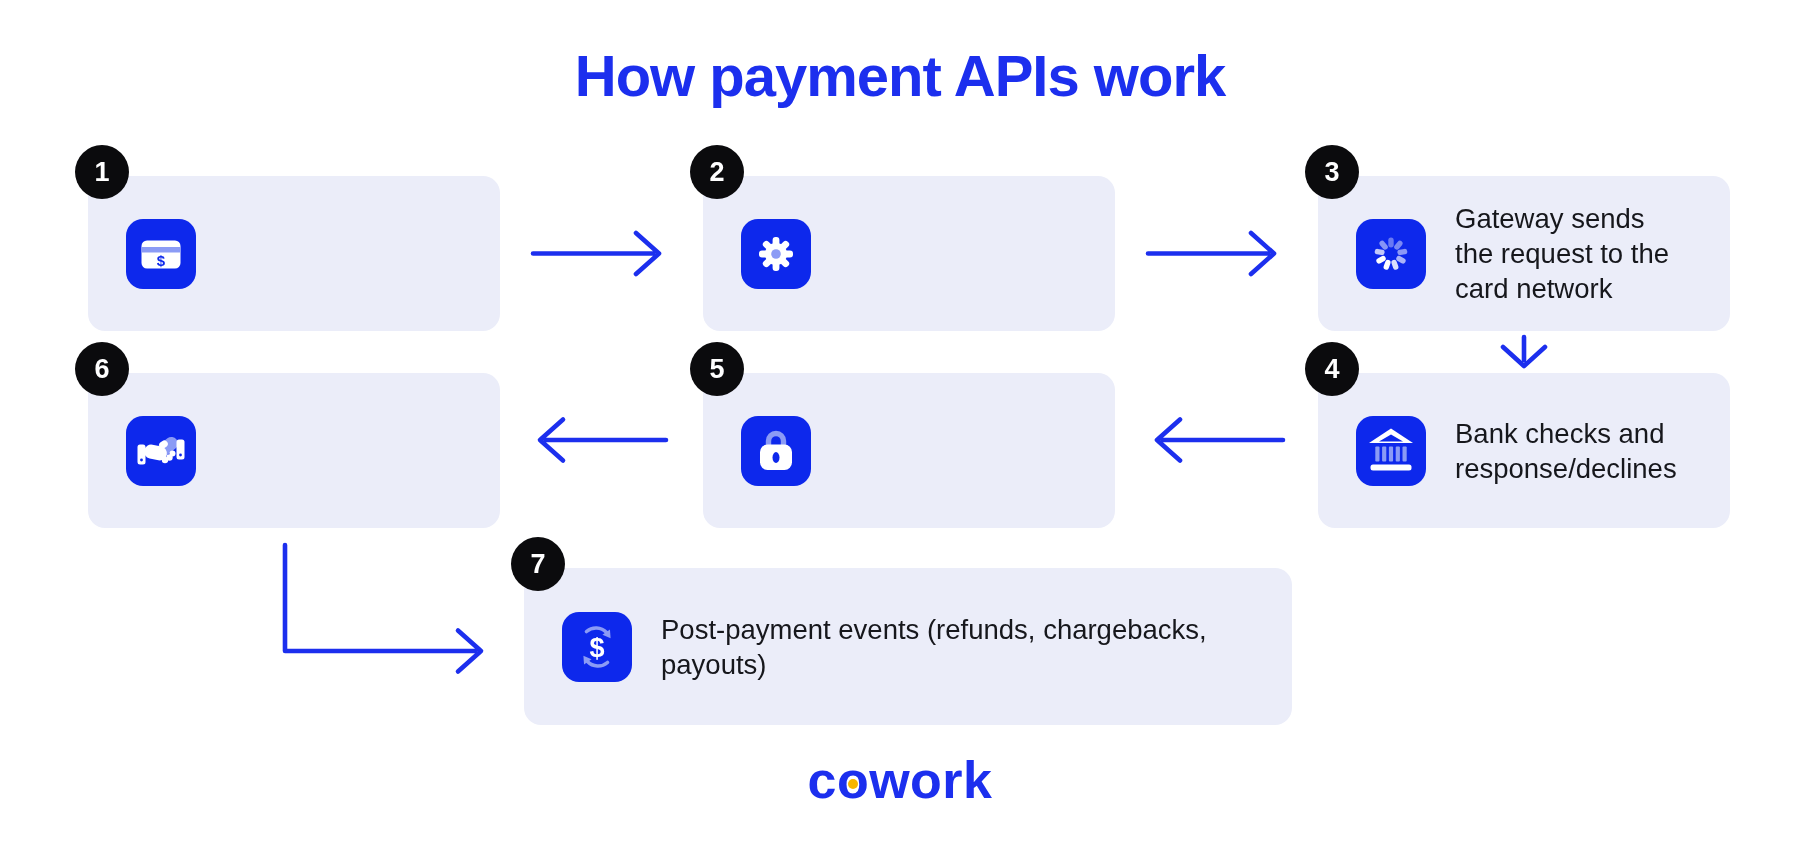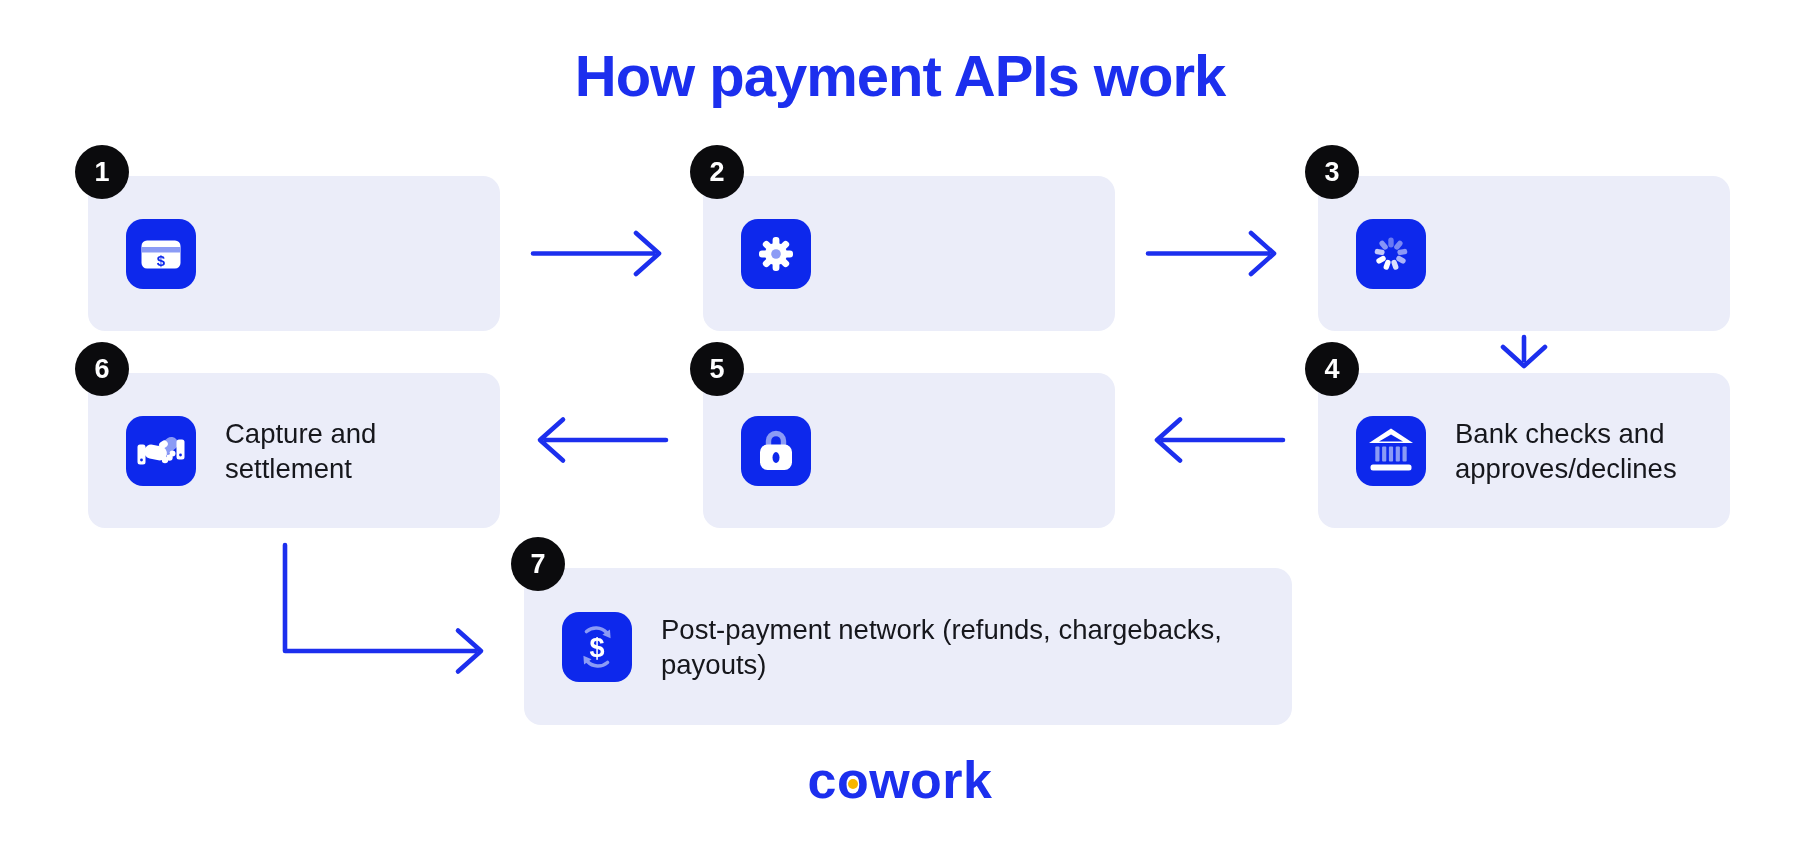--- a/index.html
+++ b/index.html
@@ -122,20 +122,23 @@
           <rect x="-2.7" y="-16.5" width="5.4" height="10" rx="2.7" transform="rotate(80)" opacity="0.52"></rect>
           <rect x="-2.7" y="-16.5" width="5.4" height="10" rx="2.7" transform="rotate(120)" opacity="0.65"></rect>
           <rect x="-2.7" y="-16.5" width="5.4" height="10" rx="2.7" transform="rotate(160)" opacity="0.85"></rect>
           <rect x="-2.7" y="-16.5" width="5.4" height="10" rx="2.7" transform="rotate(200)" opacity="1"></rect>
           <rect x="-2.7" y="-16.5" width="5.4" height="10" rx="2.7" transform="rotate(240)" opacity="1"></rect>
           <rect x="-2.7" y="-16.5" width="5.4" height="10" rx="2.7" transform="rotate(280)" opacity="0.75"></rect>
           <rect x="-2.7" y="-16.5" width="5.4" height="10" rx="2.7" transform="rotate(320)" opacity="0.5"></rect>
         </g>
       </svg>
     </div>
+    <p class="label">Gateway sends
+the request to the
+card network</p>
   </div>
 
   <div class="card card-4">
     <div class="badge">
         <span>4</span>
       </div>
     <div class="icon-box">
       <svg viewBox="0 0 70 70">
         <path d="M35 12.5 L57 27 H13 Z" fill="#FFFFFF"></path>
         <path d="M35 18.5 L47 25.5 H23 Z" fill="#0D28EC"></path>
@@ -143,21 +146,21 @@
           <rect x="19.3" y="30.5" width="4.2" height="15" rx="1"></rect>
           <rect x="26.1" y="30.5" width="4.2" height="15" rx="1"></rect>
           <rect x="32.9" y="30.5" width="4.2" height="15" rx="1"></rect>
           <rect x="39.7" y="30.5" width="4.2" height="15" rx="1"></rect>
           <rect x="46.5" y="30.5" width="4.2" height="15" rx="1"></rect>
         </g>
         <rect x="14.5" y="48.5" width="41" height="6" rx="2.5" fill="#FFFFFF"></rect>
       </svg>
     </div>
     <p class="label">Bank checks and
-approves/declines</p>
+response/declines</p>
   </div>
 
   <div class="card card-5">
     <div class="badge">
         <span>5</span>
       </div>
     <div class="icon-box">
       <svg viewBox="0 0 70 70">
         <path d="M27.5 30 V25 a7.5 7.5 0 0 1 15 0 V30" fill="none" stroke="#8B9BF5" stroke-width="5.4" stroke-linecap="round"></path>
         <rect x="19" y="28.5" width="32" height="25.5" rx="7.5" fill="#FFFFFF"></rect>
@@ -177,38 +180,36 @@
         <circle cx="15.5" cy="44" r="1.4" fill="#0D28EC"></circle>
         <rect x="50.5" y="23.5" width="8" height="20" rx="2.5" fill="#FFFFFF"></rect>
         <circle cx="54.5" cy="39" r="1.4" fill="#0D28EC"></circle>
         <rect x="18" y="29.5" width="23" height="14" rx="7" fill="#FFFFFF" transform="rotate(12 29.5 36.5)"></rect>
         <rect x="33" y="25" width="9" height="7" rx="3.5" fill="#FFFFFF" transform="rotate(-38 37.5 28.5)"></rect>
         <circle cx="39" cy="44" r="3.2" fill="#FFFFFF"></circle>
         <circle cx="43.5" cy="41.5" r="3.2" fill="#FFFFFF"></circle>
         <circle cx="46.5" cy="37.5" r="3" fill="#FFFFFF"></circle>
       </svg>
     </div>
-    <p class="label">Capture and
-settlement</p>
   </div>
 
   <div class="card card-7">
     <div class="badge">
         <span>7</span>
       </div>
     <div class="icon-box">
       <svg viewBox="0 0 70 70">
         <g stroke="#8B9BF5" stroke-width="3.6" fill="none" stroke-linecap="round">
           <path d="M24.5 19.5 A 14.5 14.5 0 0 1 44.5 20.5"></path>
           <path d="M45.5 50.5 A 14.5 14.5 0 0 1 25.5 49.5"></path>
         </g>
         <polygon points="0,-4.5 7,0.5 -1,4.5" transform="translate(44.5,20.5) rotate(50)" fill="#8B9BF5"></polygon>
         <polygon points="0,-4.5 7,0.5 -1,4.5" transform="translate(25.5,49.5) rotate(230)" fill="#8B9BF5"></polygon>
         <text x="35" y="45" text-anchor="middle" font-size="27" font-weight="bold" fill="#FFFFFF" font-family="Liberation Sans, sans-serif">$</text>
       </svg>
     </div>
-    <p class="label" style="max-width:600px;">Post-payment network (refunds, chargebacks,
+    <p class="label" style="max-width:600px;">Post-payment events (refunds, chargebacks,
 payouts)</p>
   </div>
 
   <div class="logo"><span>c</span><span class="logo-o"><span>o</span><span class="logo-dot"></span></span><span>work</span></div>
 
 </div>
 
 </body></html>

